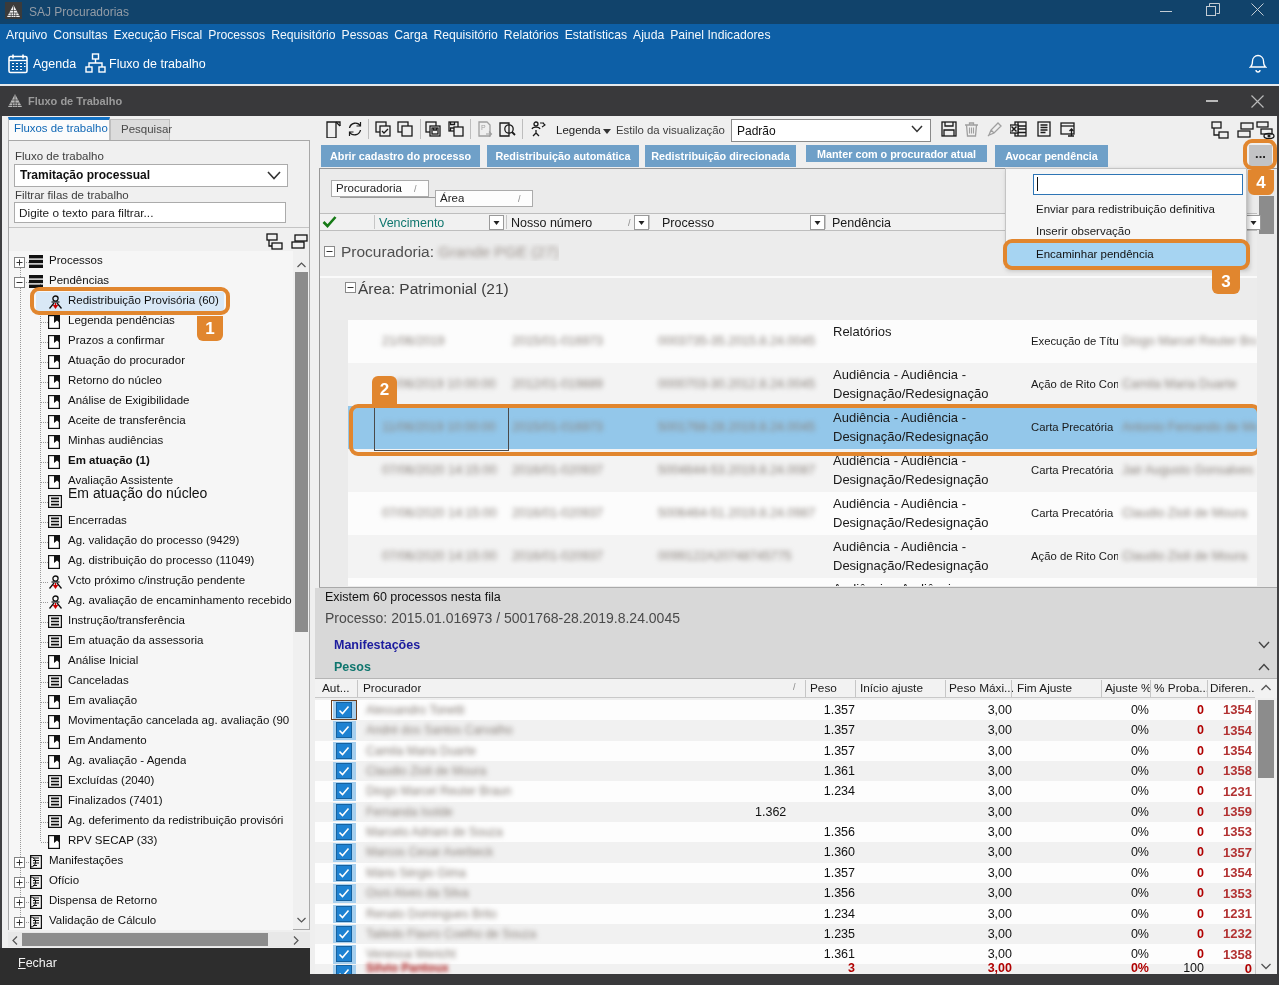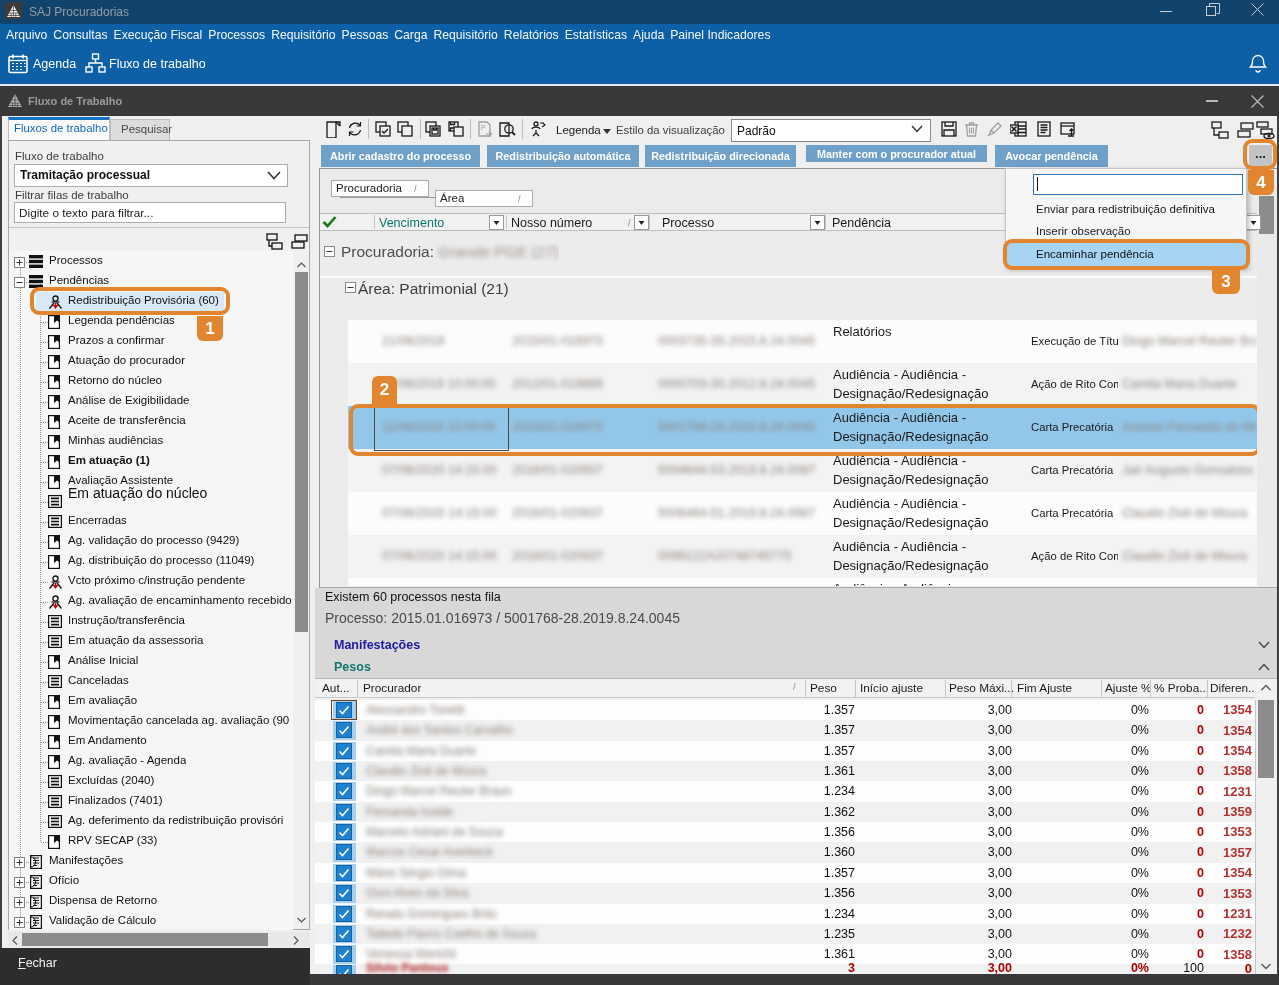--- a/index.html
+++ b/index.html
@@ -863,21 +863,21 @@
 <div class="ab nw" style="left:1182px;top:781px;width:70px;height:21px;line-height:21px;font-size:13px;color:#B23232;font-weight:700;text-align:right;">1231</div>
 <div class="ab" style="left:315px;top:802px;width:940px;height:20px;background:#F1F1F1;"></div>
 <div class="ab" style="left:333px;top:803px;width:23px;height:18px;background:#A6CFEE;"></div>
 <div class="ab" style="left:336px;top:804px;width:16px;height:16px;">
     <svg width="16" height="16" viewBox="0 0 16 16">
       <rect x="0.5" y="0.5" width="15" height="15" fill="#1E82D2" stroke="#16619E"></rect>
       <path d="M3.5 8.5 L6.5 11.5 L12.5 4.5" fill="none" stroke="#fff" stroke-width="1.6"></path>
     </svg>
   </div>
 <div class="ab nw blur" style="left:366px;top:802px;width:240px;height:20px;line-height:20px;font-size:12px;">Fernanda Isolde</div>
-<div class="ab nw" style="left:755px;top:802px;width:100px;height:20px;line-height:20px;font-size:12.5px;color:#111;text-align:right;">1.362</div>
+<div class="ab nw" style="left:755px;top:802px;width:100px;height:20px;line-height:20px;font-size:12.5px;color:#111;">1.362</div>
 <div class="ab nw" style="left:912px;top:802px;width:100px;height:20px;line-height:20px;font-size:12.5px;color:#111;text-align:right;">3,00</div>
 <div class="ab nw" style="left:1049px;top:802px;width:100px;height:20px;line-height:20px;font-size:12.5px;color:#111;text-align:right;">0%</div>
 <div class="ab nw" style="left:1154px;top:802px;width:50px;height:20px;line-height:20px;font-size:12.5px;color:#B00000;font-weight:700;text-align:right;">0</div>
 <div class="ab nw" style="left:1182px;top:802px;width:70px;height:20px;line-height:20px;font-size:13px;color:#B23232;font-weight:700;text-align:right;">1359</div>
 <div class="ab" style="left:315px;top:822px;width:940px;height:20px;background:#FDFDFD;"></div>
 <div class="ab" style="left:333px;top:823px;width:23px;height:18px;background:#A6CFEE;"></div>
 <div class="ab" style="left:336px;top:824px;width:16px;height:16px;">
     <svg width="16" height="16" viewBox="0 0 16 16">
       <rect x="0.5" y="0.5" width="15" height="15" fill="#1E82D2" stroke="#16619E"></rect>
       <path d="M3.5 8.5 L6.5 11.5 L12.5 4.5" fill="none" stroke="#fff" stroke-width="1.6"></path>

